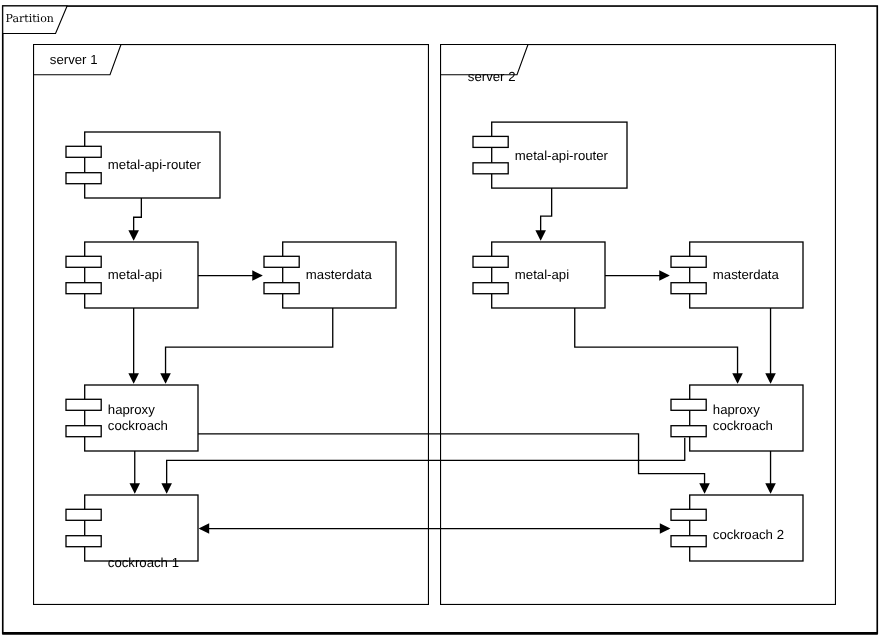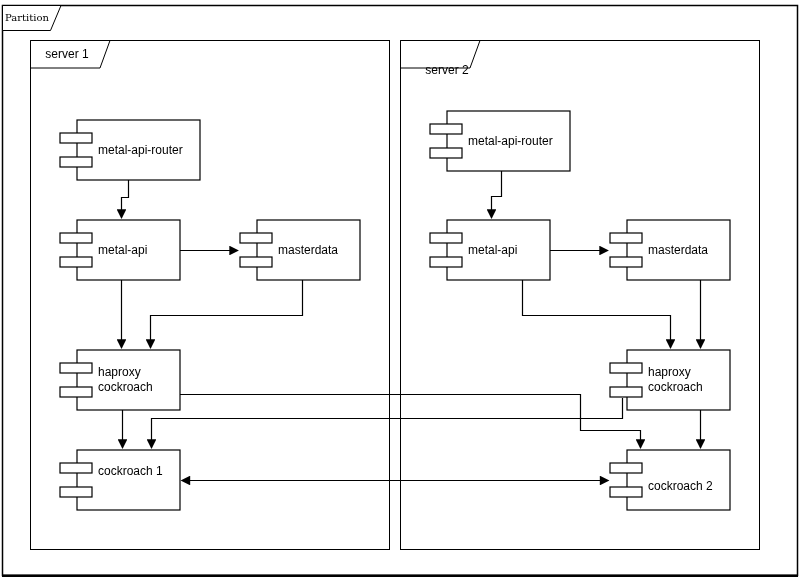--- a/index.html
+++ b/index.html
@@ -113,21 +113,21 @@
   <div class="lbl partition-label" style="left:2px;top:5px;width:50px;height:25px;">Partition</div>
 
   <div class="lbl" style="left:30px;top:40px;width:74px;height:28px;text-align:right;">server 1</div>
   <div class="lbl" style="left:400px;top:56px;width:74px;height:28px;margin-left:10px;">server 2</div>
 
   <div class="comp-label" style="left:77px;top:120px;width:123px;height:60px;">metal-api-router</div>
   <div class="comp-label" style="left:77px;top:220px;width:103px;height:60px;">metal-api</div>
   <div class="comp-label" style="left:257px;top:220px;width:103px;height:60px;">masterdata</div>
   <div class="comp-label" style="left:77px;top:350px;width:103px;height:60px;">haproxy
 cockroach</div>
-  <div class="comp-label" style="left:77px;top:434px;width:103px;height:74px;">cockroach 1</div>
+  <div class="comp-label" style="left:77px;top:474px;width:103px;height:74px;">cockroach 1</div>
 
   <div class="comp-label" style="left:447px;top:111px;width:123px;height:60px;">metal-api-router</div>
   <div class="comp-label" style="left:447px;top:220px;width:103px;height:60px;">metal-api</div>
   <div class="comp-label" style="left:627px;top:220px;width:103px;height:60px;">masterdata</div>
   <div class="comp-label" style="left:627px;top:350px;width:103px;height:60px;">haproxy
 cockroach</div>
   <div class="comp-label" style="left:627px;top:450px;width:103px;height:72px;">cockroach 2</div>
 
 </div>
 

